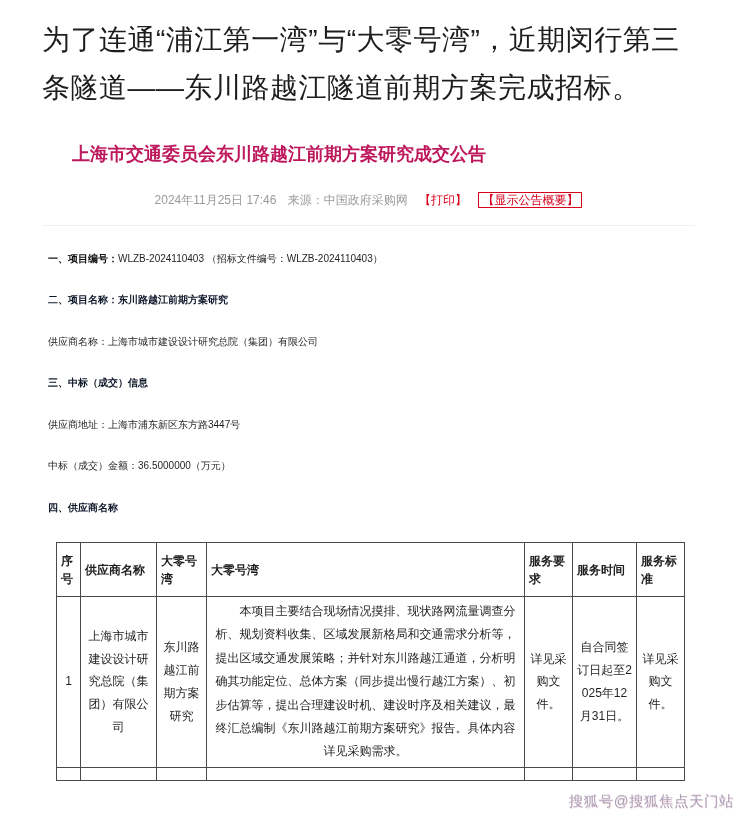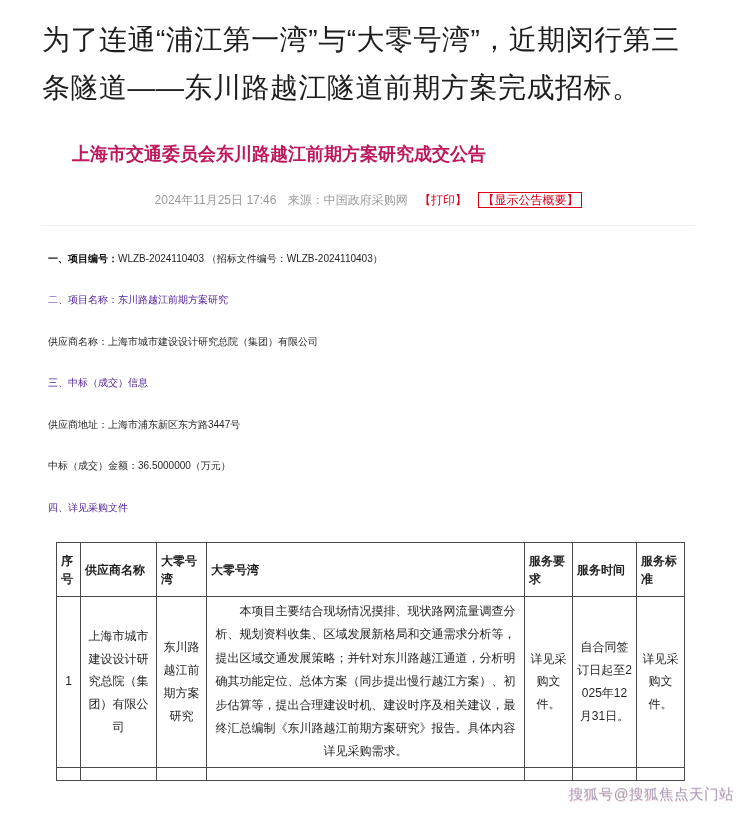--- a/index.html
+++ b/index.html
@@ -43,21 +43,21 @@
   .meta .red { color: #d9001b; }
   .meta .red-box {
     color: #d9001b;
     border: 1px solid #d9001b;
     padding: 0 3px;
   }
 
   .sections { margin-top: 26px; font-size: 10px; color: #1f1f1f; }
   .sec-line { margin: 0 0 27px 6px; line-height: 1.45; }
   .sec-line .lbl { font-weight: bold; color: #111; }
-  .sec-line.bold { font-weight: normal; color: #4c1d95; }
+  .sec-line.bold { font-weight: bold; color: #0f172a; }
 
   table.bid {
     border-collapse: collapse;
     margin: 4px 0 0 14px;
     width: 628px;
     table-layout: fixed;
     font-size: 12px;
     color: #1f1f1f;
   }
   table.bid th, table.bid td {
@@ -77,21 +77,21 @@
     text-align: center;
     line-height: 1.95;
     padding: 8px 10px;
   }
   td.scope p { margin: 0; text-indent: 2em; }
   tr.empty-row td { height: 13px; padding: 0; }
 
   .watermark {
     position: absolute;
     right: 6px;
-    bottom: 16px;
+    bottom: 9px;
     font-size: 14.5px;
     letter-spacing: 0.5px;
     color: rgba(125, 115, 150, 0.65);
     text-shadow: 0.5px 0.5px 0 rgba(220, 120, 140, 0.25);
   }
 </style>
 </head>
 <body>
 
 <div class="page">
@@ -109,21 +109,21 @@
 
   <div class="sections">
     <p class="sec-line">
       <span class="lbl">一、项目编号：</span><span>WLZB-2024110403 （招标文件编号：WLZB-2024110403）</span>
     </p>
     <p class="sec-line bold">二、项目名称：东川路越江前期方案研究</p>
     <p class="sec-line">供应商名称：上海市城市建设设计研究总院（集团）有限公司</p>
     <p class="sec-line bold">三、中标（成交）信息</p>
     <p class="sec-line">供应商地址：上海市浦东新区东方路3447号</p>
     <p class="sec-line">中标（成交）金额：36.5000000（万元）</p>
-    <p class="sec-line bold">四、详见采购文件</p>
+    <p class="sec-line bold">四、供应商名称</p>
   </div>
 
   <table class="bid">
     <colgroup>
       <col style="width:24px">
       <col style="width:76px">
       <col style="width:50px">
       <col style="width:318px">
       <col style="width:48px">
       <col style="width:64px">

